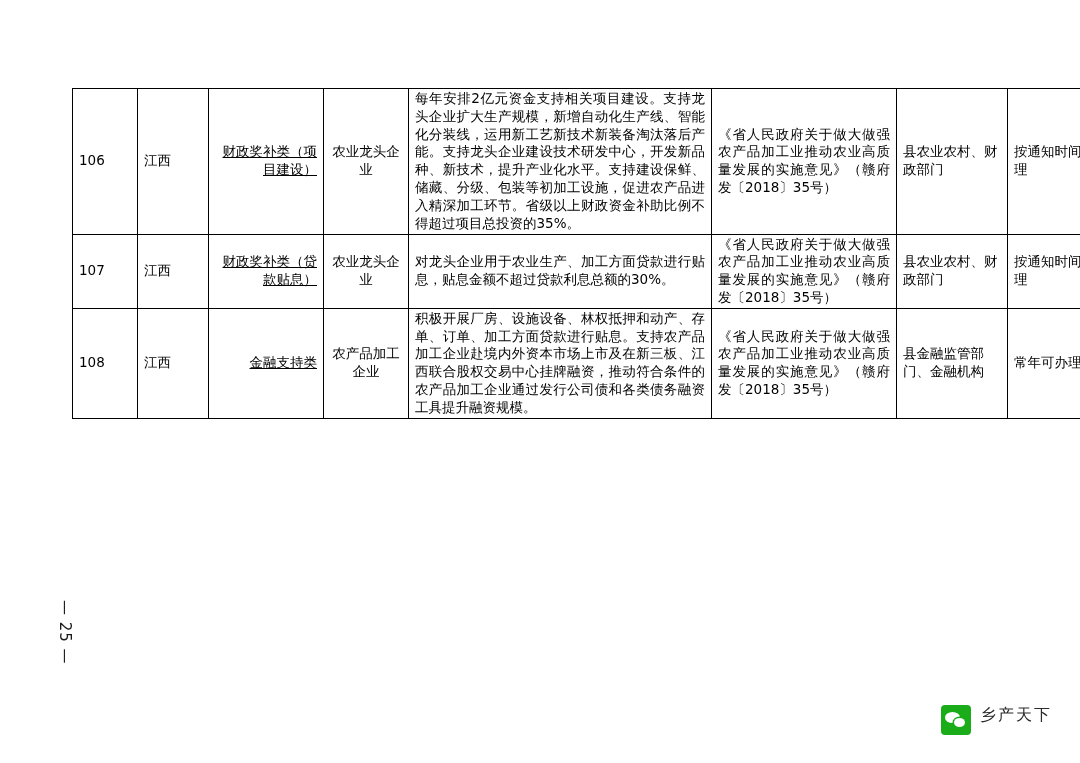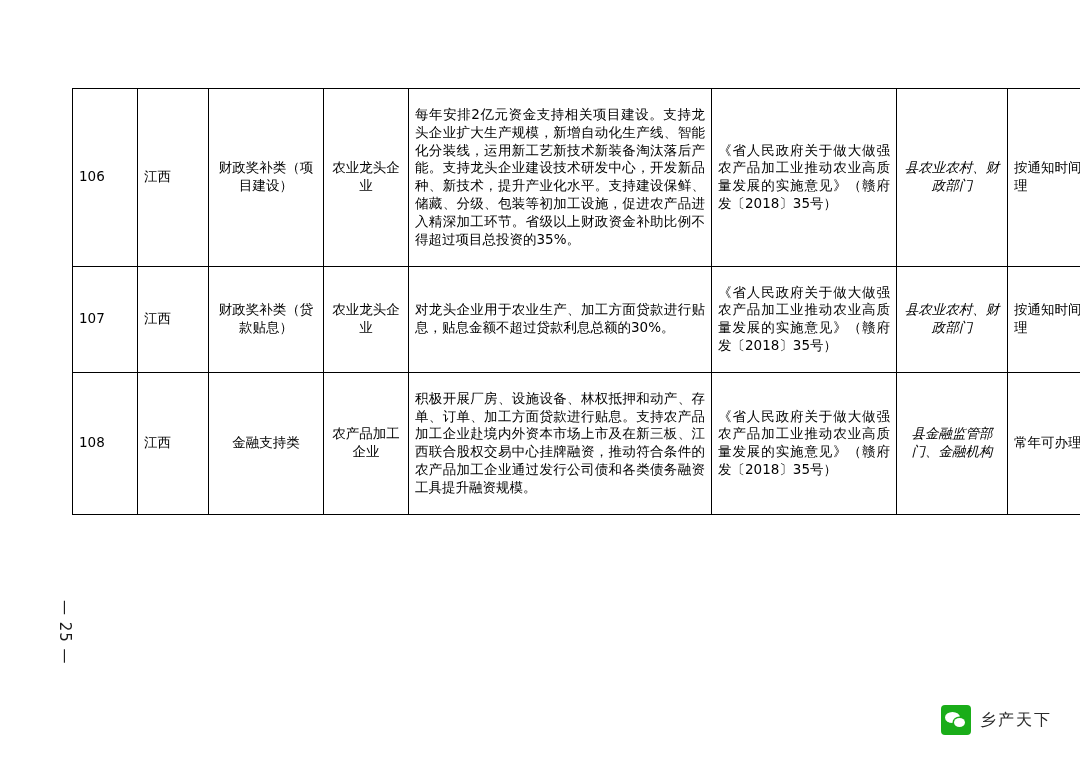--- a/index.html
+++ b/index.html
@@ -25,32 +25,32 @@
     position: absolute;
     left: 72px;
     top: 88px;
     width: 936px;
     border-collapse: collapse;
     table-layout: fixed;
   }
   table.doc-table td {
     border: 1px solid #000000;
     vertical-align: middle;
-    padding: 17px 6px;
+    padding: 1px 6px;
     font-size: 13.5px;
     line-height: 1.32;
     font-family: "DejaVu Sans", "Liberation Sans", sans-serif;
   }
   .c-idx   { width: 52px;  text-align: left; }
   .c-prov  { width: 58px;  text-align: left; }
-  .c-type  { width: 102px; text-align: center; }
+  .c-type  { width: 102px; text-align: right; text-decoration: underline; }
   .c-obj   { width: 72px;  text-align: center; }
   .c-desc  { width: 290px; text-align: left; vertical-align: top; }
   .c-basis { width: 172px; text-align: left; vertical-align: top; margin-left: 35px; }
-  .c-dept  { width: 98px;  text-align: center; font-style: italic; }
+  .c-dept  { width: 98px;  text-align: left; }
   .c-time  { width: 92px;  text-align: left; }
 
   .c-desc, .c-basis {
     padding-top: 8px;
     padding-bottom: 8px;
   }
   .justify {
     text-align: justify;
     text-justify: inter-ideograph;
   }
@@ -64,21 +64,21 @@
     letter-spacing: 1px;
     writing-mode: vertical-rl;
     text-orientation: mixed;
     color: #1a1a1a;
   }
   .watermark {
     position: absolute;
     right: 28px;
     bottom: 28px;
     display: flex;
-    align-items: center;
+    align-items: flex-start;
     gap: 9px;
     padding-left: 24px;
   }
   .wm-logo {
     width: 30px;
     height: 30px;
     border-radius: 4px;
     background: #1aad19;
     position: relative;
     flex: none;

